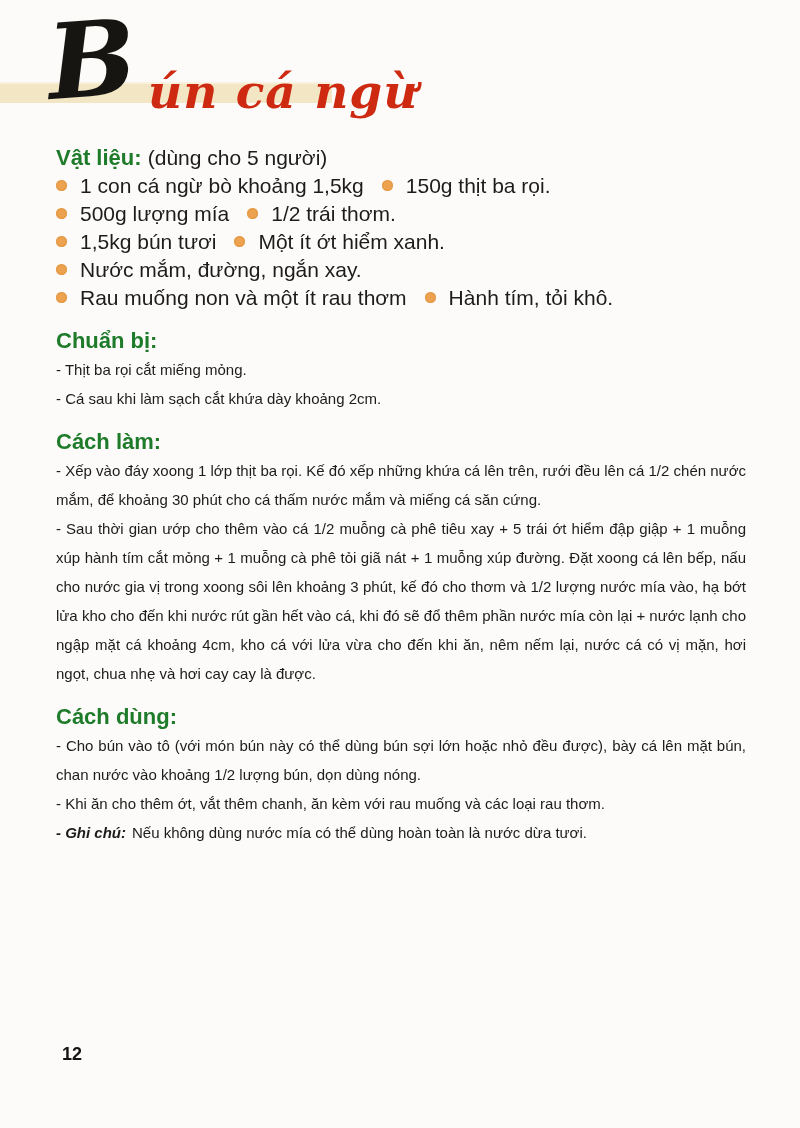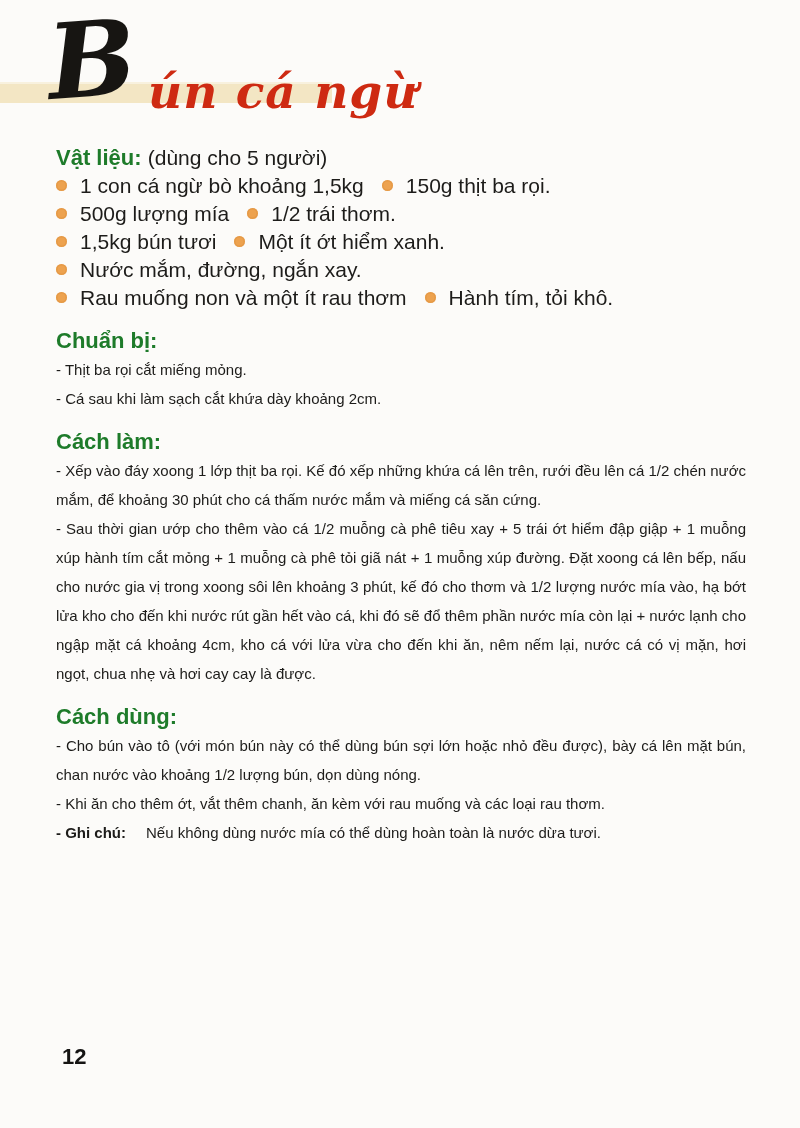--- a/index.html
+++ b/index.html
@@ -82,27 +82,28 @@
   .dot.second { margin-left: 18px; }
   .body-par {
     font-size: 15px;
     line-height: 29px;
     text-align: justify;
     margin: 0;
   }
   .gap-m { height: 15px; }
   .note-label {
     font-weight: bold;
-    margin-right: 20px;
+    font-style: italic;
+    margin-right: 6px;
   }
   .page-number {
     position: absolute;
     left: 62px; top: 1044px;
     font-weight: bold;
-    font-size: 22px;
+    font-size: 18px;
     color: #151413;
   }
 </style>
 </head>
 <body>
 
 <div class="page">
 
   <div class="title-band"></div>
   <div class="title-initial">B</div>

